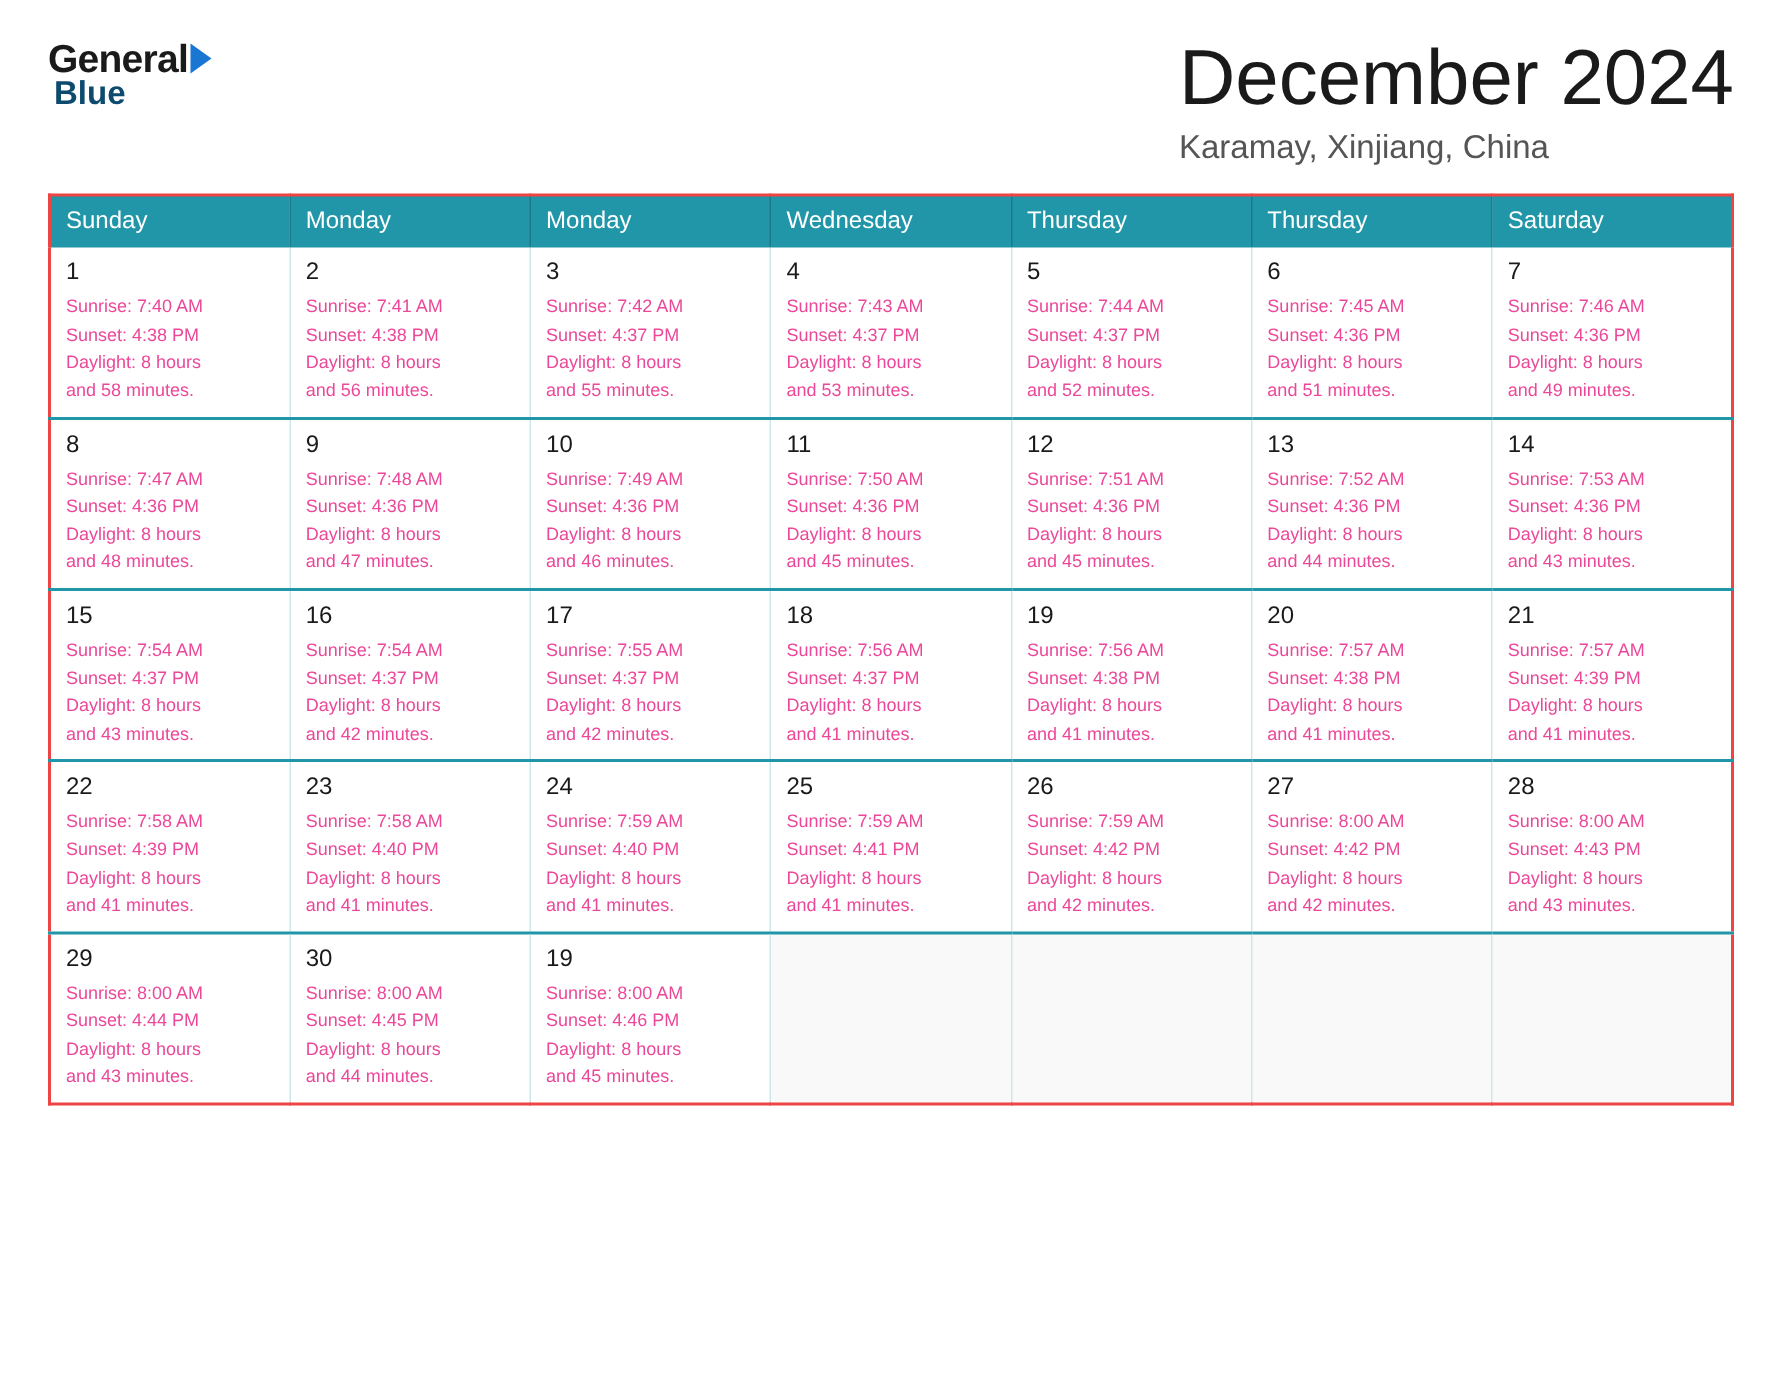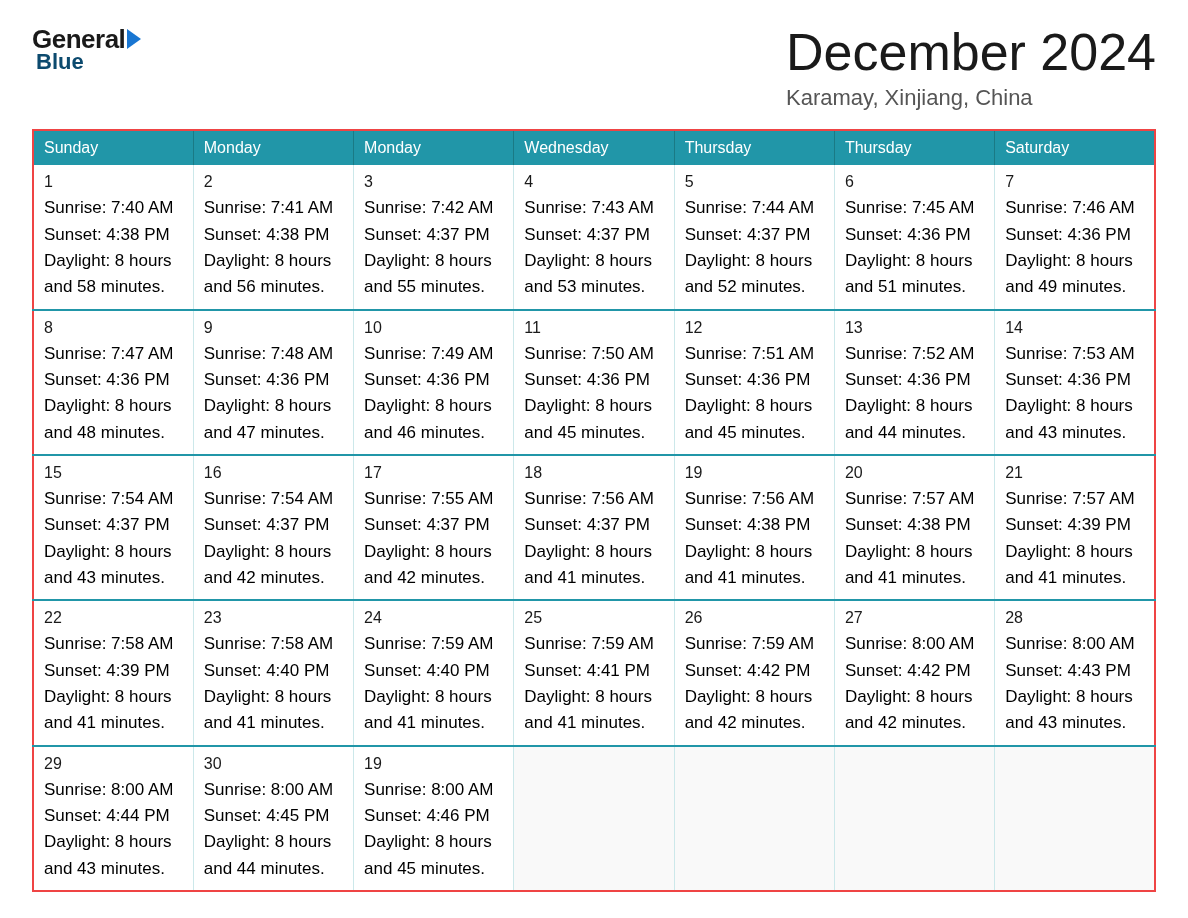--- a/index.html
+++ b/index.html
@@ -88,22 +88,22 @@
     .calendar td:last-child { border-right: none; }
     .calendar tr:last-child td { border-bottom: none; }
     .day-number {
       font-size: 16px;
       font-weight: normal;
       color: #1a1a1a;
       margin-bottom: 4px;
       display: block;
     }
     .day-info {
-      font-size: 17px;
-      color: #000000;
+      font-size: 12px;
+      color: #ec4899;
       line-height: 1.55;
     }
     .empty-cell {
       background: #f9f9f9;
     }
   </style>
 </head>
 <body>
 
 <div class="header">

